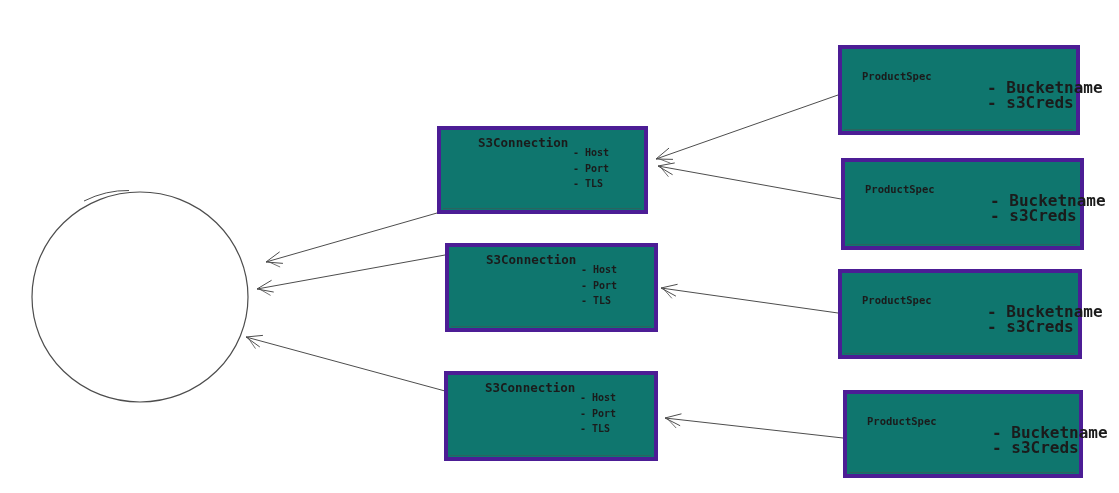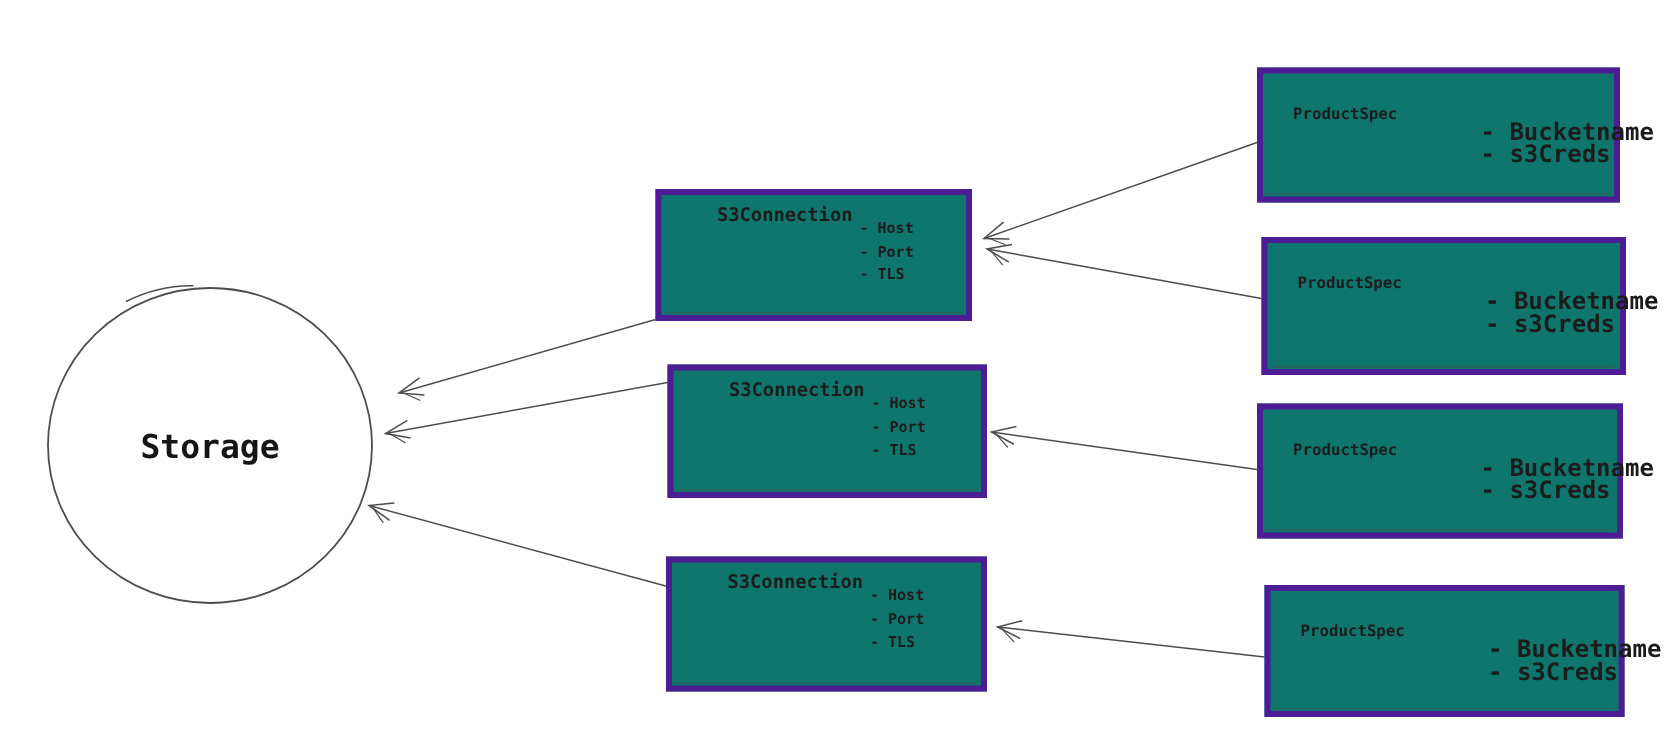--- a/index.html
+++ b/index.html
@@ -98,21 +98,20 @@
         <polyline points="273.7220373780197,292.0616116553398 257,289 271.59050330076366,280.27548205168875"></polyline>
         <line x1="258.9680739489392" y1="288.6440717326387" x2="270.5643486959483" y2="295.40378360461415" stroke-width="0.8"></line>
       </g>
       <g stroke="#4d4d4d" stroke-width="1" fill="none">
         <line x1="445" y1="391" x2="246" y2="337"></line>
         <polyline points="259.78661177614975,346.94632272418954 246,337 262.92330646556286,335.3870219243154"></polyline>
         <line x1="247.93019757437057" y1="337.5237722061106" x2="255.49962116265021" y2="348.60849679183866" stroke-width="0.8"></line>
       </g>
     </svg>
 
-  <div class="storage-label">Storage</div>
 
   <div class="node s3" style="left:437px;top:126px;width:211px;height:88px">
     <div class="node-label">S3Connection</div>
     <div class="attrs">
       <div>- Host</div>
       <div>- Port</div>
       <div>- TLS</div>
     </div>
   </div>
 

